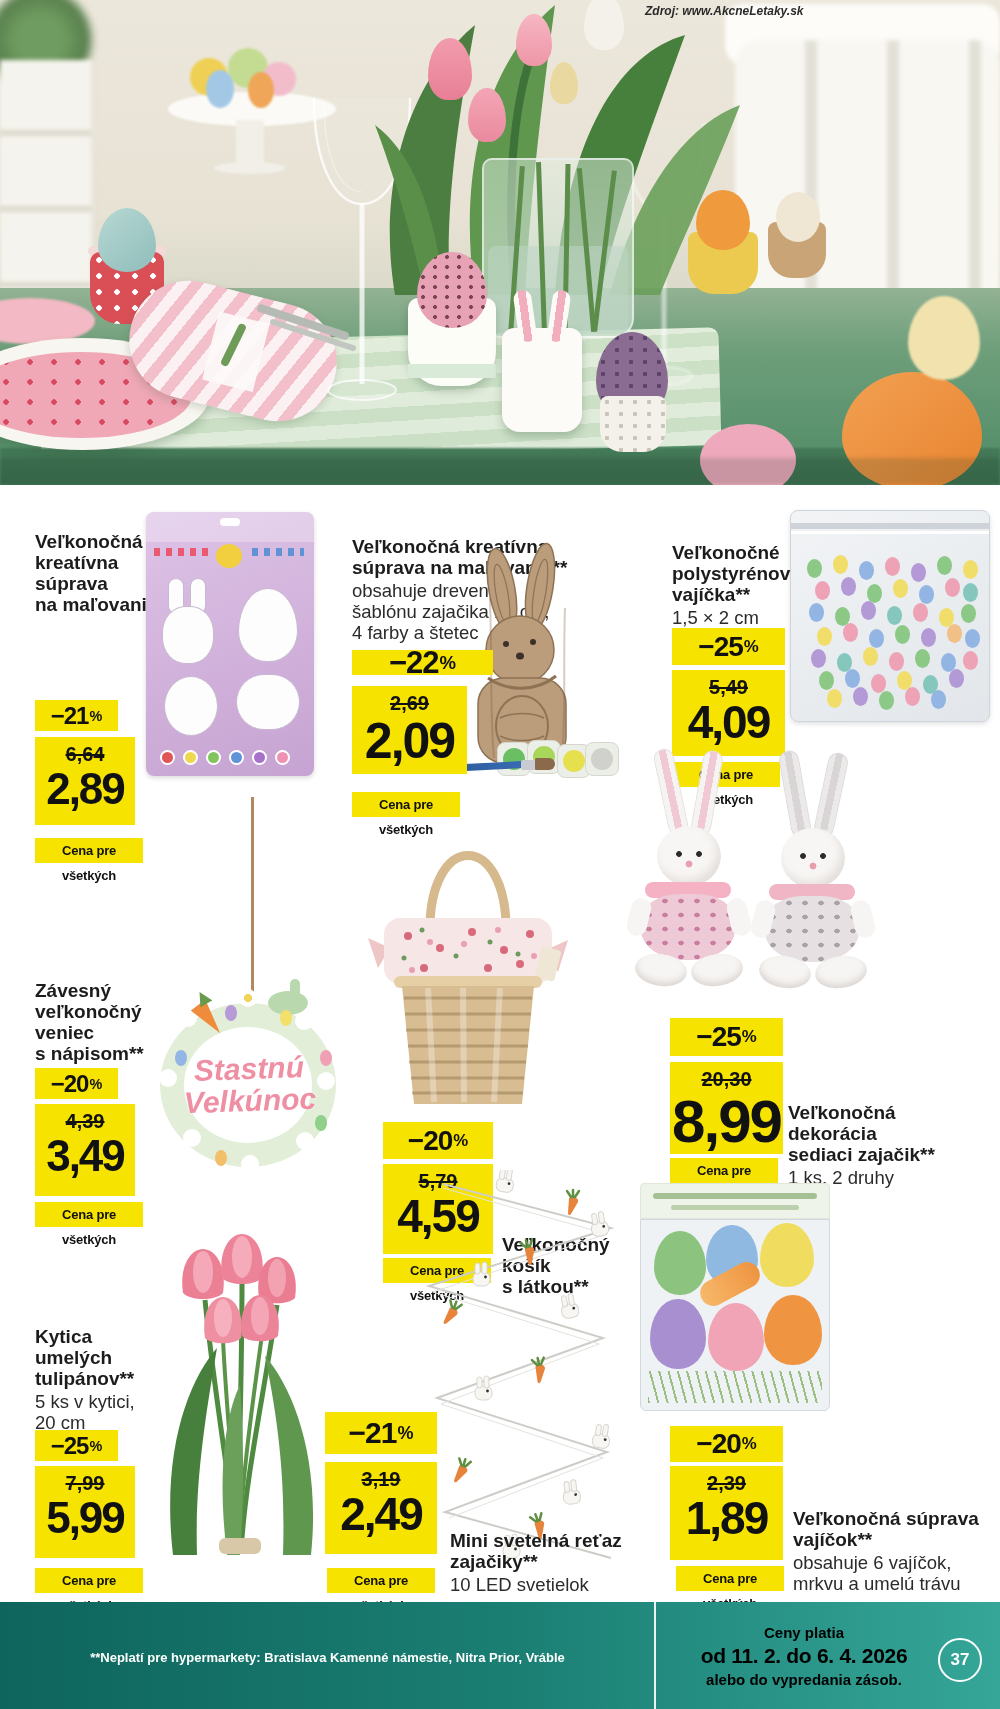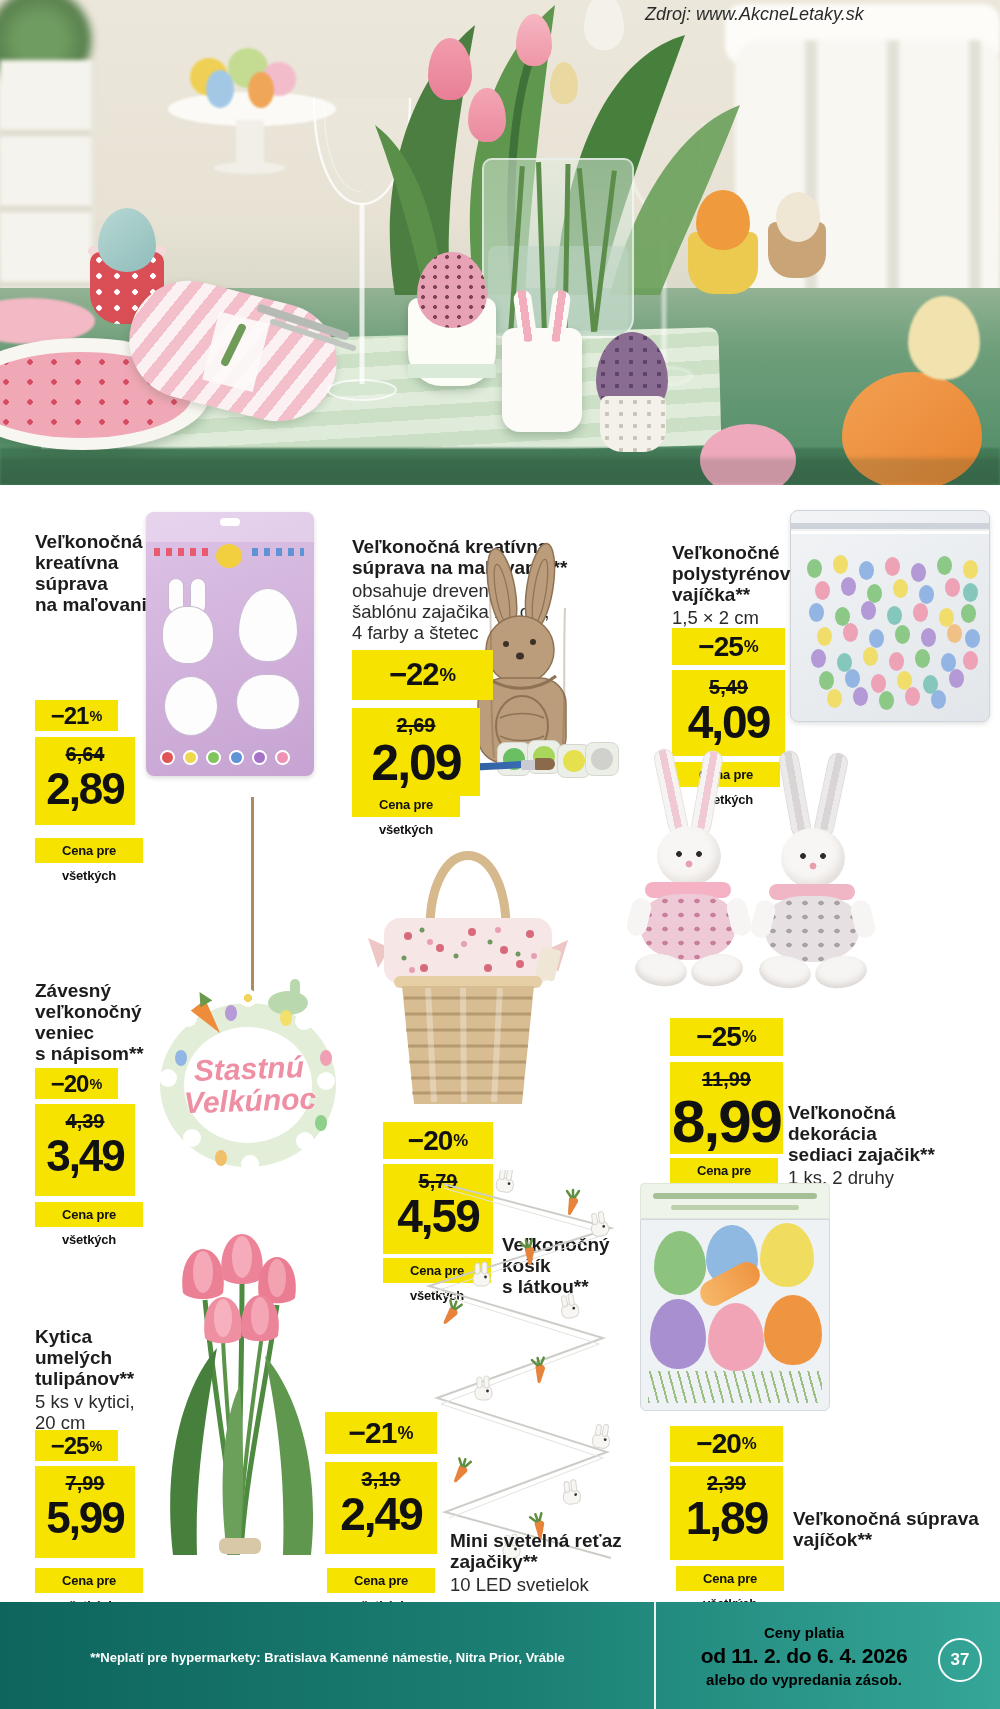--- a/index.html
+++ b/index.html
@@ -4,21 +4,21 @@
 <style>
   * { margin:0; padding:0; box-sizing:border-box; }
   body { font-family:"Liberation Sans", sans-serif; background:#fff; }
   .page { position:relative; width:1000px; height:1709px; background:#fff; overflow:hidden; }
   .ab { position:absolute; }
   :root { --yellow:#f6e300; --ink:#1c1c1c; }
 
   
   .hero { position:absolute; left:0; top:0; width:1000px; height:485px; overflow:hidden;
           background:linear-gradient(180deg,#ece7db 0%,#e7e2d4 45%,#d9d9c9 62%); }
-  .src { font-style:italic; font-size:18px; font-weight:normal; color:#2a2a2a; }
+  .src { font-style:italic; font-size:12px; font-weight:bold; color:#2a2a2a; }
 
   
   .ptitle { font-weight:bold; font-size:19px; line-height:21px; color:var(--ink); white-space:pre-line; }
   .pdesc  { font-size:18.5px; line-height:21px; color:#2b2b2b; white-space:pre-line; margin-top:2px; }
 
   .badge { background:var(--yellow); color:#111; font-weight:bold; display:flex;
            align-items:center; justify-content:center; letter-spacing:-1px; }
   .badge .pct { font-size:.6em; margin-left:1px; letter-spacing:0; }
   .pricebox { background:var(--yellow); text-align:center; padding-top:5px; color:#111; }
   .oldp { font-size:20px; line-height:24px; font-weight:bold; text-decoration:line-through;
@@ -217,25 +217,25 @@
     <div class="ab" style="left:152px;top:8px;width:34px;height:34px;background:#eceee8;border-radius:8px;border:1px solid #d6d8d0">
         <div style="width:22px;height:22px;border-radius:50%;background:#e6e04e;margin:5px"></div>
       </div>
     <div class="ab" style="left:180px;top:6px;width:34px;height:34px;background:#eceee8;border-radius:8px;border:1px solid #d6d8d0">
         <div style="width:22px;height:22px;border-radius:50%;background:#d0d0cc;margin:5px"></div>
       </div>
     <div class="ab" style="left:0;top:28px;width:120px;height:7px;background:linear-gradient(90deg,#24508c,#3a6cb4);border-radius:4px;transform:rotate(-3deg)"></div>
     <div class="ab" style="left:116px;top:24px;width:16px;height:10px;background:#c8ccd2;border-radius:2px"></div>
     <div class="ab" style="left:130px;top:22px;width:20px;height:12px;background:#8a6a4a;border-radius:2px 8px 8px 2px"></div>
   </div>
-  <div class="ab badge" style="left:352px;top:650px;width:141px;height:50px;font-size:31px">
+  <div class="ab badge" style="left:352px;top:650px;width:141px;height:25px;font-size:31px">
       <span>−22</span>
       <span class="pct">%</span>
     </div>
-  <div class="ab pricebox" style="left:352px;top:708px;width:128px;height:88px">
+  <div class="ab pricebox" style="left:352px;top:686px;width:115px;height:88px">
     <div class="oldp">2,69</div>
     <div class="newp" style="font-size:50px">2,09</div>
   </div>
   <div class="ab cpv" style="left:352px;top:792px">Cena pre všetkých</div>
 
   <div class="ab" style="left:672px;top:542px;width:160px">
     <div class="ptitle">Veľkonočné
 polystyrénové
 vajíčka**</div>
     <div class="pdesc">1,5 × 2 cm</div>
@@ -371,21 +371,21 @@
       <div class="ab" style="left:96px;top:150px;width:20px;height:38px;background:#f7f5f3;border-radius:10px;transform:rotate(-14deg)"></div>
       <div class="ab" style="left:2px;top:206px;width:52px;height:32px;background:#f7f5f3;border-radius:50%;transform:rotate(8deg);box-shadow:inset 0 -4px 6px rgba(180,170,165,.4)"></div>
       <div class="ab" style="left:58px;top:206px;width:52px;height:32px;background:#f7f5f3;border-radius:50%;transform:rotate(-8deg);box-shadow:inset 0 -4px 6px rgba(180,170,165,.4)"></div>
     </div>
   </div>
   <div class="ab badge" style="left:670px;top:1018px;width:113px;height:38px;font-size:28px">
       <span>−25</span>
       <span class="pct">%</span>
     </div>
   <div class="ab pricebox" style="left:670px;top:1062px;width:113px;height:92px">
-    <div class="oldp">11,99</div>
+    <div class="oldp">20,30</div>
     <div class="newp" style="font-size:60px">8,99</div>
   </div>
   <div class="ab cpv" style="left:670px;top:1158px">Cena pre všetkých</div>
   <div class="ab" style="left:788px;top:1102px;width:165px">
     <div class="ptitle">Veľkonočná
 dekorácia
 sediaci zajačik**</div>
     <div class="pdesc">1 ks, 2 druhy</div>
   </div>
 
@@ -494,20 +494,22 @@
       <span class="pct">%</span>
     </div>
   <div class="ab pricebox" style="left:670px;top:1466px;width:113px;height:94px">
     <div class="oldp">2,39</div>
     <div class="newp" style="font-size:46px">1,89</div>
   </div>
   <div class="ab cpv" style="left:676px;top:1566px">Cena pre všetkých</div>
   <div class="ab" style="left:793px;top:1508px;width:200px">
     <div class="ptitle">Veľkonočná súprava
 vajíčok**</div>
+    <div class="pdesc">obsahuje 6 vajíčok,
+mrkvu a umelú trávu</div>
   </div>
 
   <div class="footer"></div>
   <div class="vline" style="top:1602px"></div>
   <div class="footnote">**Neplatí pre hypermarkety: Bratislava Kamenné námestie, Nitra Prior, Vráble</div>
   <div class="validity">
     <div class="v1">Ceny platia</div>
     <div class="v2">od 11. 2. do 6. 4. 2026</div>
     <div class="v3">alebo do vypredania zásob.</div>
   </div>

